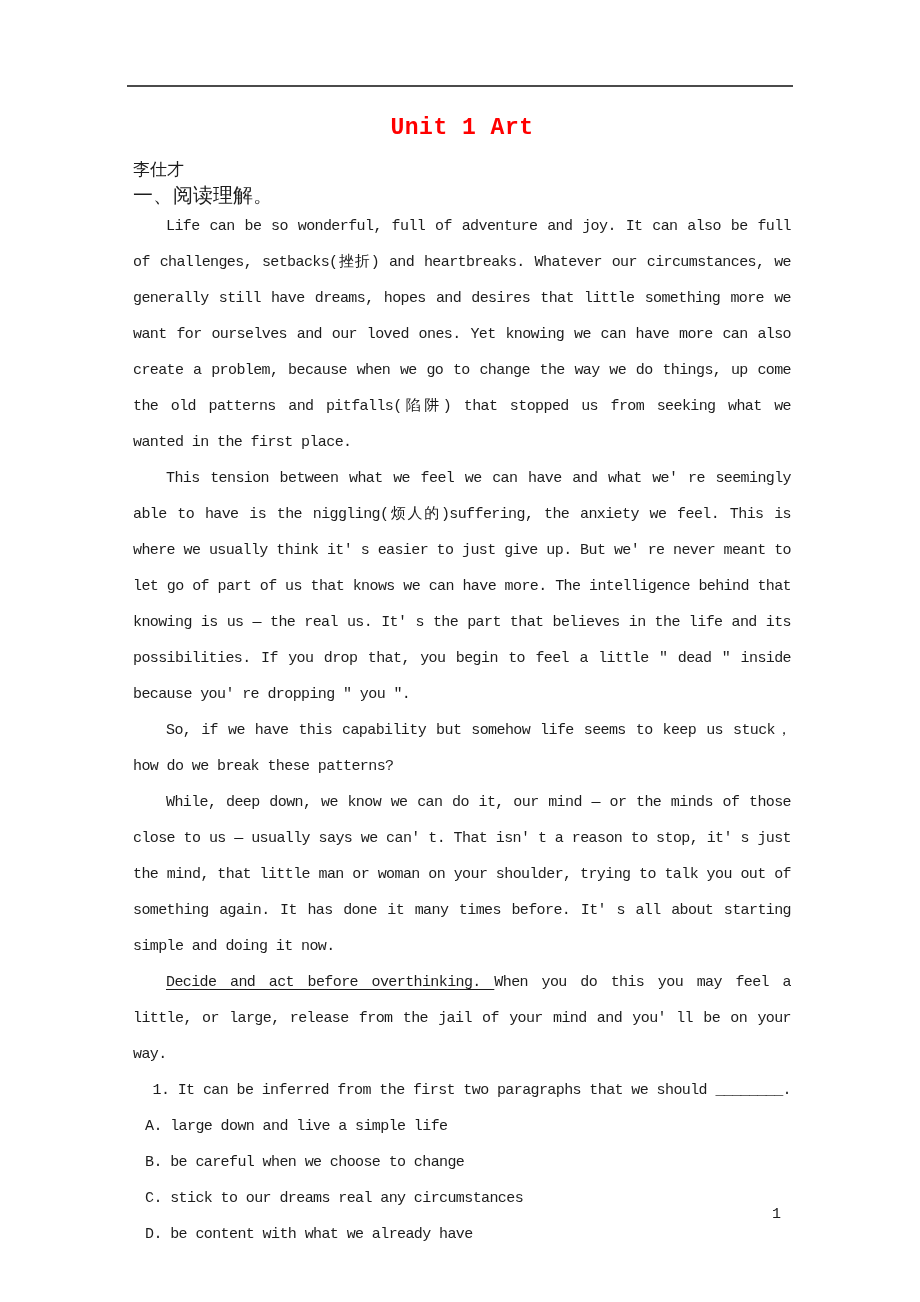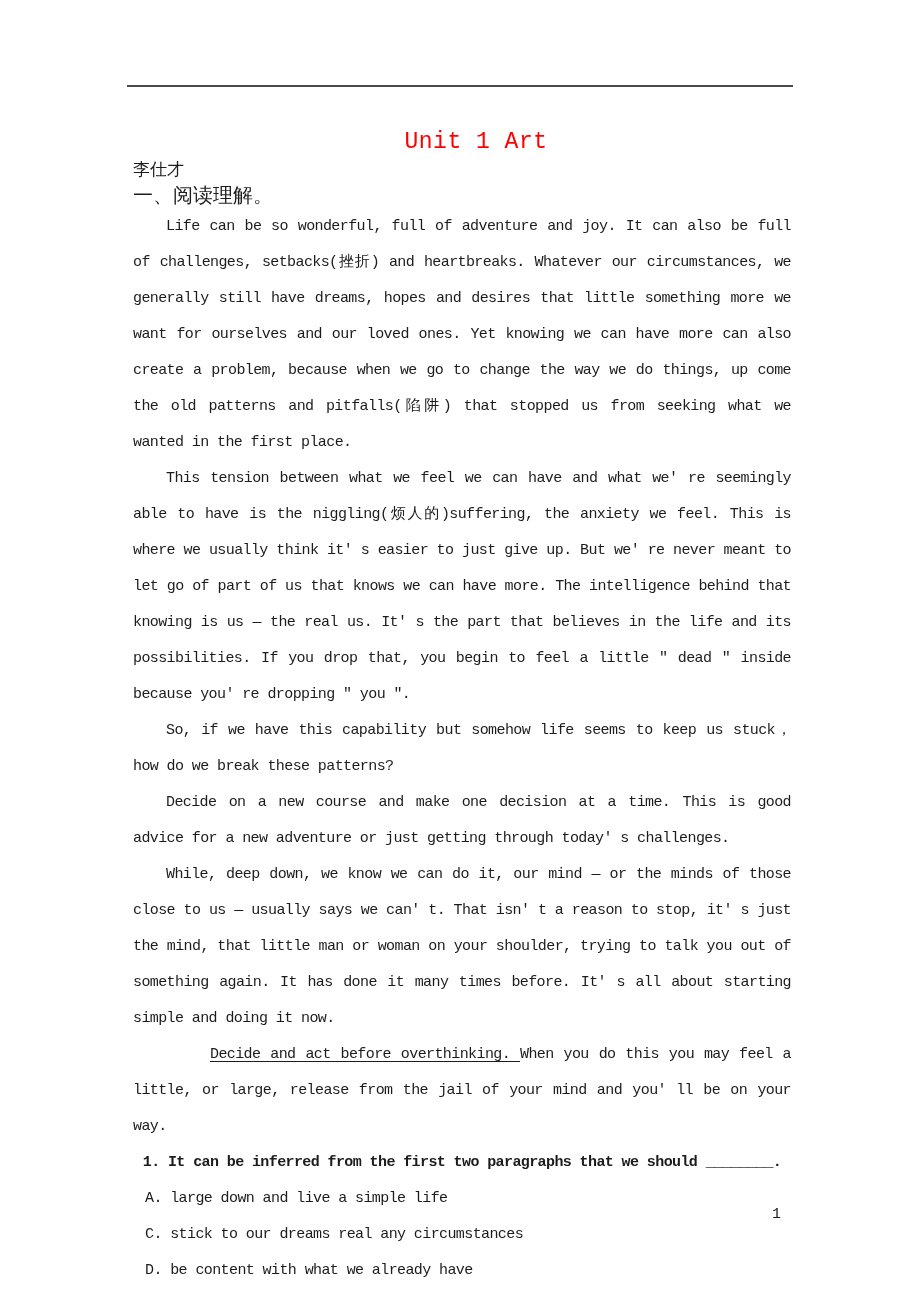--- a/index.html
+++ b/index.html
@@ -25,24 +25,24 @@
     top: 85px;
     width: 666px;
     height: 0;
     border-top: 2px solid #4b4b4b;
   }
   .title {
     position: absolute;
     left: 133px;
     top: 112px;
     width: 658px;
-    margin: 14px;
+    margin: 0;
     text-align: center;
     font-size: 23px;
-    font-weight: normal;
+    font-weight: bold;
     line-height: 32px;
     letter-spacing: 0.5px;
   }
   .author {
     position: absolute;
     left: 133px;
     top: 160px;
     width: 658px;
     text-align: left;
     font-size: 17px;
@@ -65,26 +65,24 @@
     letter-spacing: -0.6px;
     text-align: justify;
   }
   .body-flow p {
     margin: 0;
     text-indent: 33px;
   }
   .u {
     text-decoration: underline;
     text-underline-offset: 3px;
-    margin-left: 44px;
   }
   .question {
     text-indent: 0;
-    text-align: center;
-    font-weight: bold;
+    text-align: right;
   }
   .option {
     padding-left: 12px;
     text-align: left;
   }
   .page-number {
     position: absolute;
     left: 772px;
     top: 1203px;
     font-size: 15px;
@@ -105,30 +103,30 @@
   <div class="section-heading">一、阅读理解。</div>
 
   <div class="body-flow">
 
     <p>Life can be so wonderful, full of adventure and joy. It can also be full of challenges, setbacks(挫折) and heartbreaks. Whatever our circumstances, we generally still have dreams, hopes and desires that little something more we want for ourselves and our loved ones. Yet knowing we can have more can also create a problem, because when we go to change the way we do things, up come the old patterns and pitfalls(陷阱) that stopped us from seeking what we wanted in the first place.</p>
 
     <p>This tension between what we feel we can have and what we' re seemingly able to have is the niggling(烦人的)suffering, the anxiety we feel. This is where we usually think it' s easier to just give up. But we' re never meant to let go of part of us that knows we can have more. The intelligence behind that knowing is us — the real us. It' s the part that believes in the life and its possibilities. If you drop that, you begin to feel a little " dead " inside because you' re dropping " you ".</p>
 
     <p>So, if we have this capability but somehow life seems to keep us stuck，how do we break these patterns?</p>
 
-    <p>Decide on a new course and make one decision at a time. This is good advice for a new adventure or just getting through today' s challenges.</p>
 
     <p>While, deep down, we know we can do it, our mind — or the minds of those close to us — usually says we can' t. That isn' t a reason to stop, it' s just the mind, that little man or woman on your shoulder, trying to talk you out of something again. It has done it many times before. It' s all about starting simple and doing it now.</p>
 
     <p><span class="u">Decide and act before overthinking. </span><span>When you do this you may feel a little, or large, release from the jail of your mind and you' ll be on your way.</span></p>
 
     <div class="question">1. It can be inferred from the first two paragraphs that we should ________.</div>
 
     <div class="option">A. large down and live a simple life</div>
 
+    <div class="option">B. be careful when we choose to change</div>
 
     <div class="option">C. stick to our dreams real any circumstances</div>
 
     <div class="option">D. be content with what we already have</div>
 
   </div>
 
   <div class="page-number">1</div>
 
 </div>

